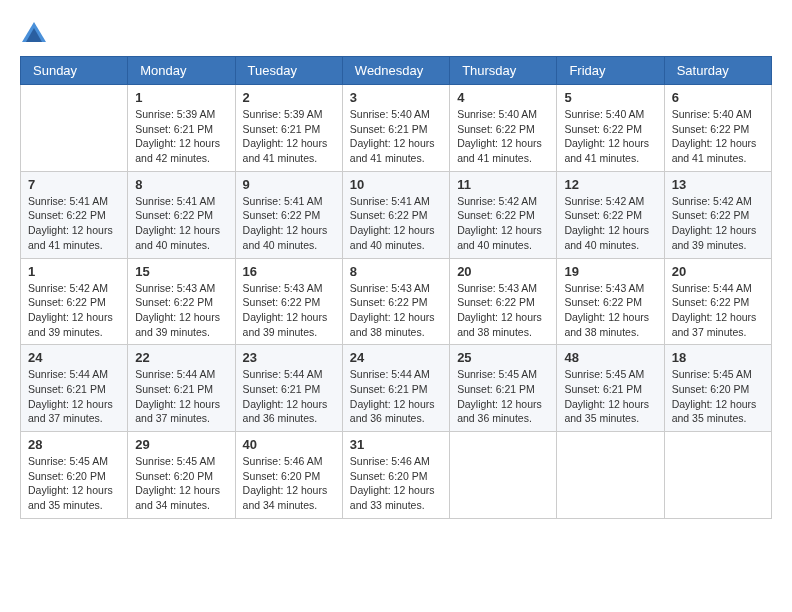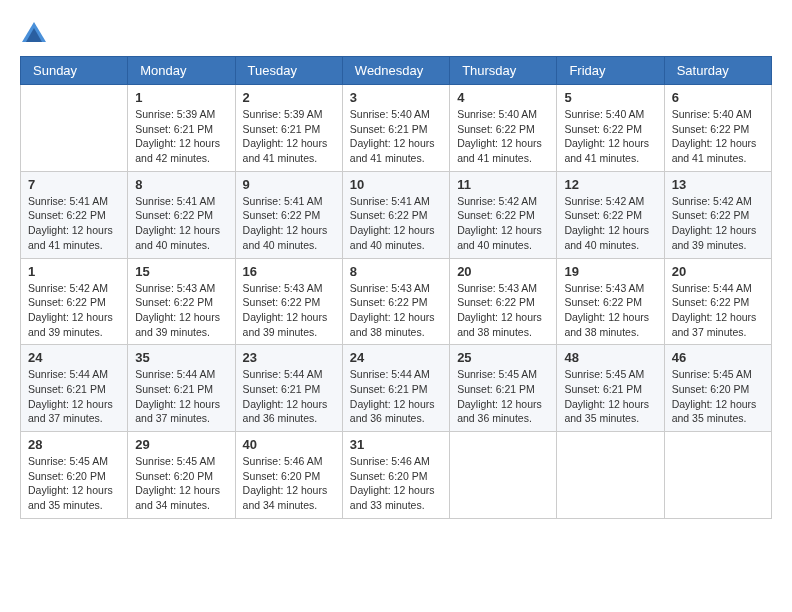--- a/index.html
+++ b/index.html
@@ -256,21 +256,21 @@
       </td>
       </tr>
       <tr>
         <td>
         <span class="day-number">24</span>
         <span class="cell-line">Sunrise: 5:44 AM</span>
         <span class="cell-line">Sunset: 6:21 PM</span>
         <span class="cell-line">Daylight: 12 hours and 37 minutes.</span>
       </td>
         <td>
-        <span class="day-number">35</span>
+        <span class="day-number">22</span>
         <span class="cell-line">Sunrise: 5:44 AM</span>
         <span class="cell-line">Sunset: 6:21 PM</span>
         <span class="cell-line">Daylight: 12 hours and 37 minutes.</span>
       </td>
         <td>
         <span class="day-number">23</span>
         <span class="cell-line">Sunrise: 5:44 AM</span>
         <span class="cell-line">Sunset: 6:21 PM</span>
         <span class="cell-line">Daylight: 12 hours and 36 minutes.</span>
       </td>
@@ -286,21 +286,21 @@
         <span class="cell-line">Sunset: 6:21 PM</span>
         <span class="cell-line">Daylight: 12 hours and 36 minutes.</span>
       </td>
         <td>
         <span class="day-number">48</span>
         <span class="cell-line">Sunrise: 5:45 AM</span>
         <span class="cell-line">Sunset: 6:21 PM</span>
         <span class="cell-line">Daylight: 12 hours and 35 minutes.</span>
       </td>
         <td>
-        <span class="day-number">46</span>
+        <span class="day-number">18</span>
         <span class="cell-line">Sunrise: 5:45 AM</span>
         <span class="cell-line">Sunset: 6:20 PM</span>
         <span class="cell-line">Daylight: 12 hours and 35 minutes.</span>
       </td>
       </tr>
       <tr>
         <td>
         <span class="day-number">28</span>
         <span class="cell-line">Sunrise: 5:45 AM</span>
         <span class="cell-line">Sunset: 6:20 PM</span>

